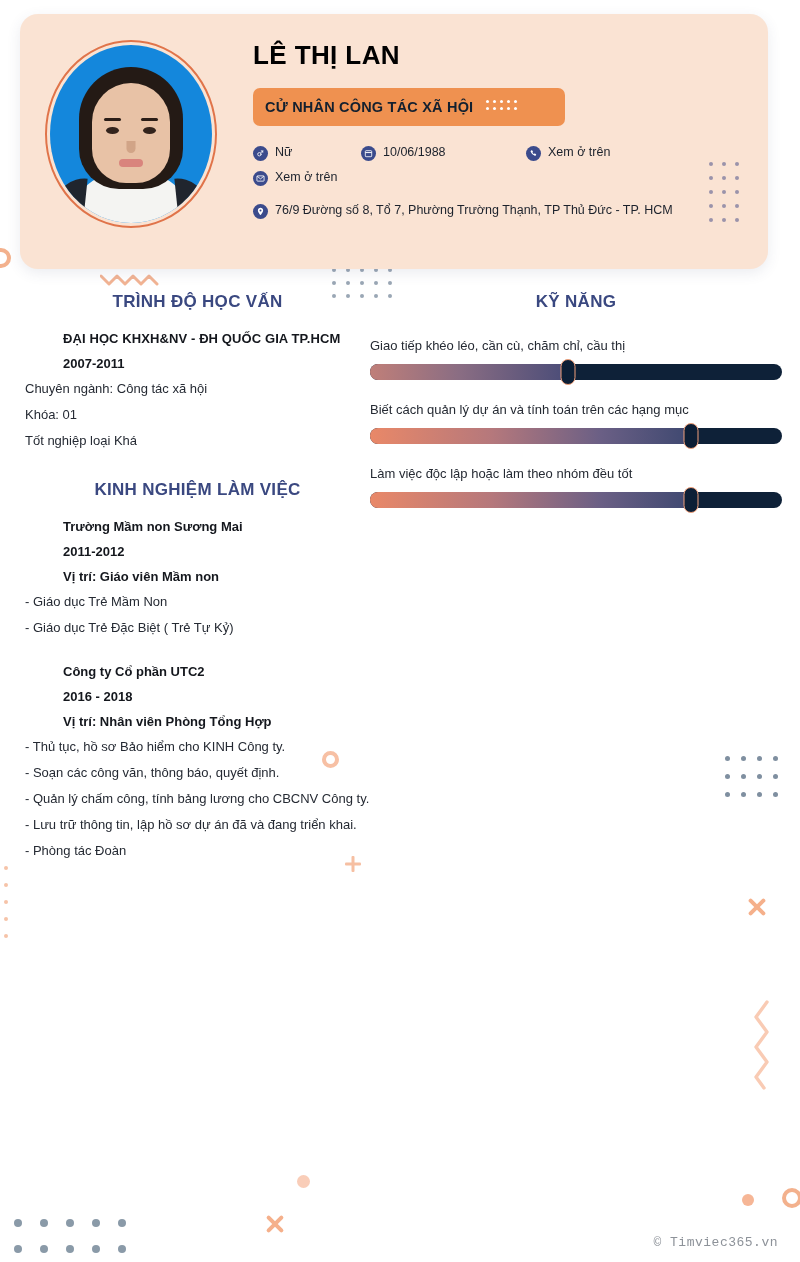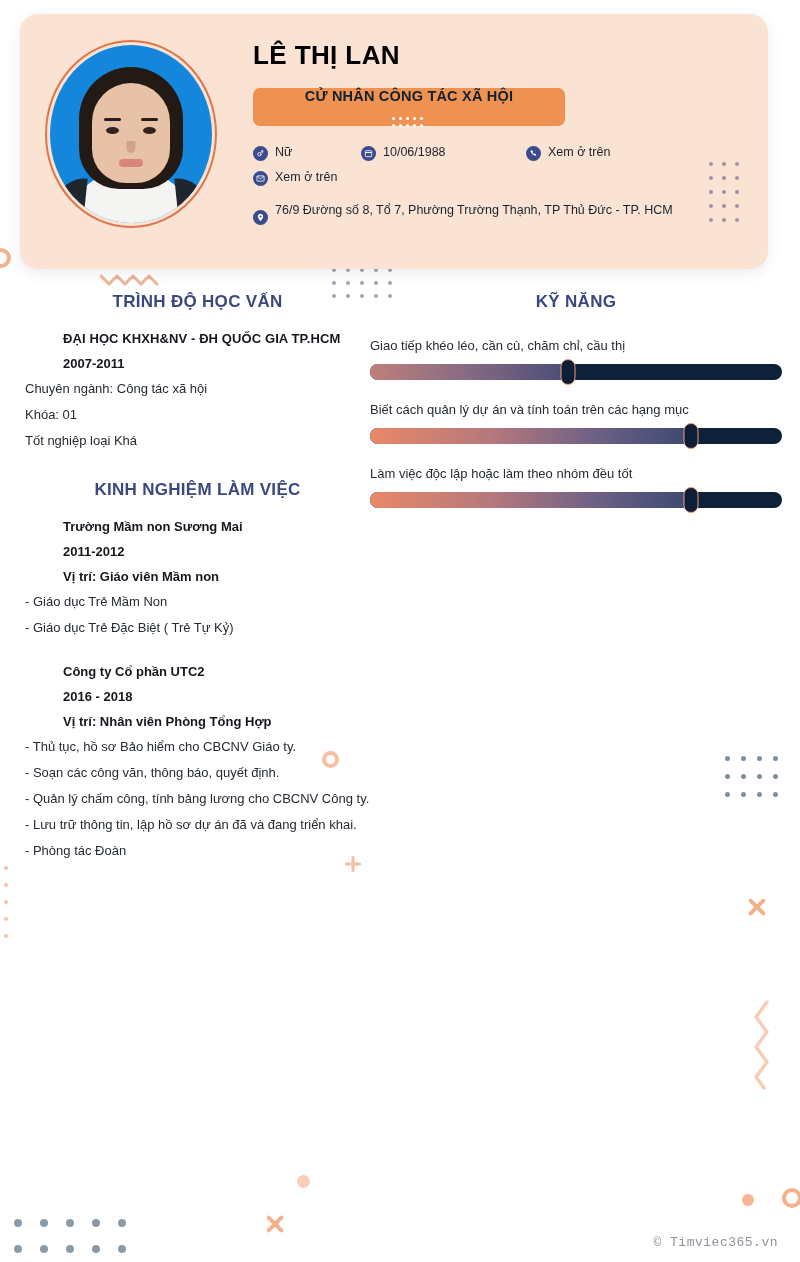--- a/index.html
+++ b/index.html
@@ -86,21 +86,20 @@
     position: absolute; left: 233px; top: 26px;
     font-size: 26px; font-weight: bold; letter-spacing: .4px;
     color: #000000;
   }
   .hd-badge {
     position: absolute; left: 233px; top: 74px;
     height: 38px; min-width: 312px;
     background: #EF9150; border-radius: 7px;
     display: flex; align-items: center; gap: 13px;
     padding: 0 12px 0 12px;
-    flex-direction: column;
   }
   .hd-badge-label {
     font-size: 14.5px; font-weight: bold; letter-spacing: .2px; color: #13202F;
     white-space: nowrap;
   }
   .badge-dots { display: grid; grid-template-columns: repeat(5, 7px); grid-auto-rows: 7px; }
   .badge-dots i { width: 3px; height: 3px; border-radius: 50%; background: #fff; }
 
   .hd-info { position: absolute; left: 233px; top: 131px; width: 470px; }
   .info-row { display: flex; align-items: flex-start; margin-bottom: 9px; }
@@ -333,21 +332,21 @@
             <svg width="9" height="9" viewBox="0 0 24 24" fill="none" stroke="#fff" stroke-width="2.2">
               <rect x="2.5" y="5" width="19" height="14" rx="1.5"></rect>
                 <path d="M3 6l9 7 9-7"></path>
             </svg>
           </span>
           <span class="info-text">Xem ở trên</span>
         </span>
       </div>
 
       <div class="info-row" style="margin-top:5px;">
-        <span class="info-item" style="align-items:flex-end;">
+        <span class="info-item" style="align-items:center;">
           <span class="ico" style="margin-top:3px;">
             <svg width="9" height="9" viewBox="0 0 24 24" fill="#fff">
               <path d="M12 2.2c-3.9 0-7 3.1-7 7 0 5 7 12.6 7 12.6s7-7.6 7-12.6c0-3.9-3.1-7-7-7z"></path>
               <circle cx="12" cy="9.2" r="2.6" fill="#3B4B8C"></circle>
             </svg>
           </span>
           <span class="info-text addr" style="max-width:420px;">76/9 Đường số 8, Tổ 7, Phường Trường Thạnh, TP Thủ Đức - TP. HCM</span>
         </span>
       </div>
 
@@ -393,21 +392,21 @@
       <div class="line-n">- Giáo dục Trẻ Mầm Non</div>
       <div class="line-n">- Giáo dục Trẻ Đặc Biệt ( Trẻ Tự Kỷ)</div>
     </div>
 
     <div class="gap"></div>
 
     <div class="entry">
       <div class="line-b">Công ty Cổ phần UTC2</div>
       <div class="line-b">2016 - 2018</div>
       <div class="line-b">Vị trí: Nhân viên Phòng Tổng Hợp</div>
-      <div class="line-n">- Thủ tục, hồ sơ Bảo hiểm cho CBCNV Giáo ty.</div>
+      <div class="line-n">- Thủ tục, hồ sơ Bảo hiểm cho KINH Công ty.</div>
       <div class="line-n">- Soạn các công văn, thông báo, quyết định.</div>
       <div class="line-n" style="text-align:justify;">- Quản lý chấm công, tính bảng lương cho CBCNV Công ty.</div>
       <div class="line-n" style="text-align:justify;">- Lưu trữ thông tin, lập hồ sơ dự án đã và đang triển khai.</div>
       <div class="line-n">- Phòng tác Đoàn</div>
     </div>
 
   </div>
 
   <div class="col-right">
 

